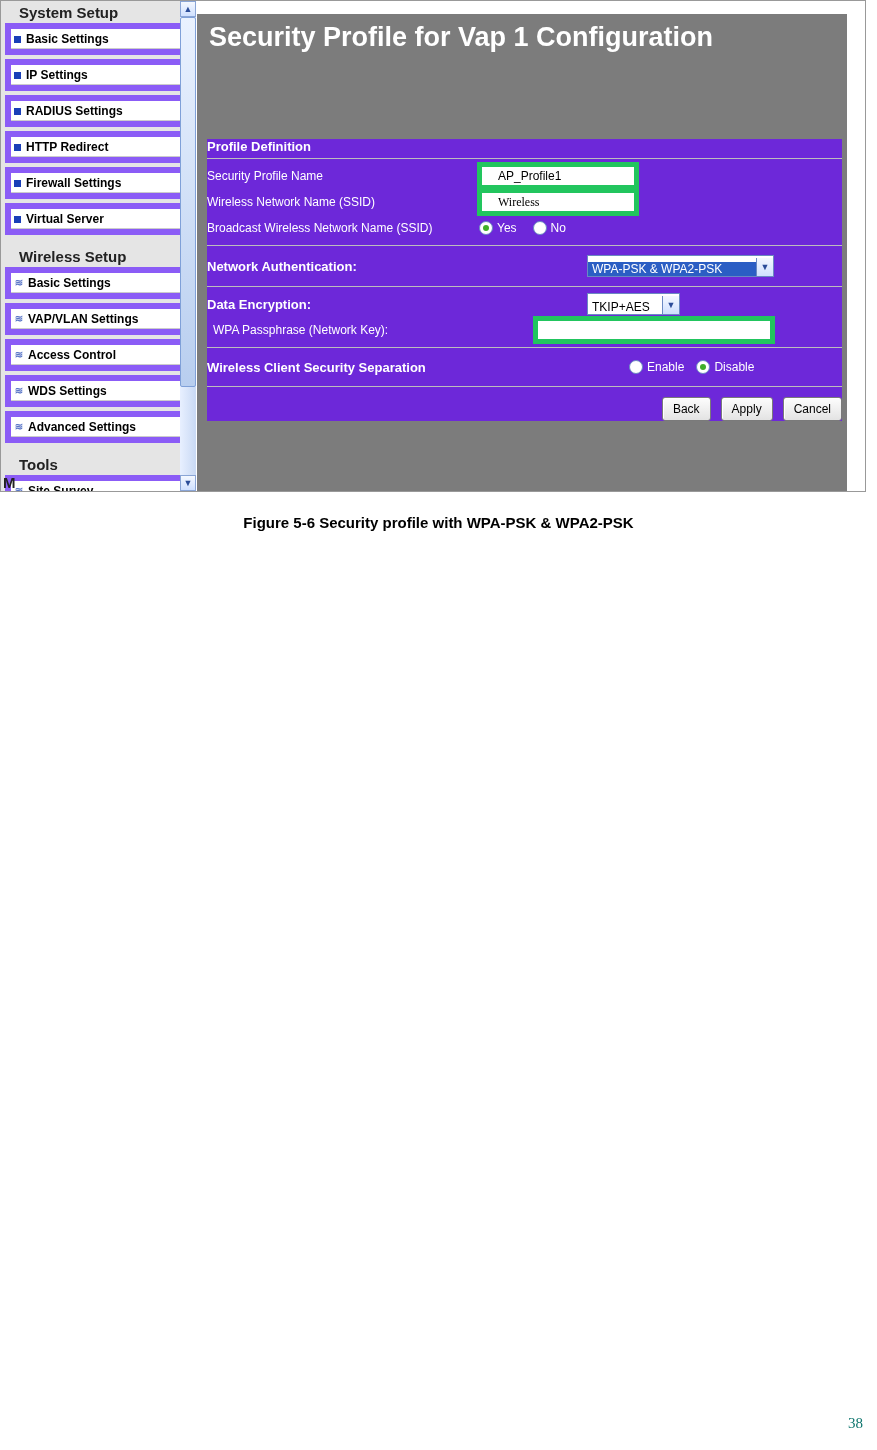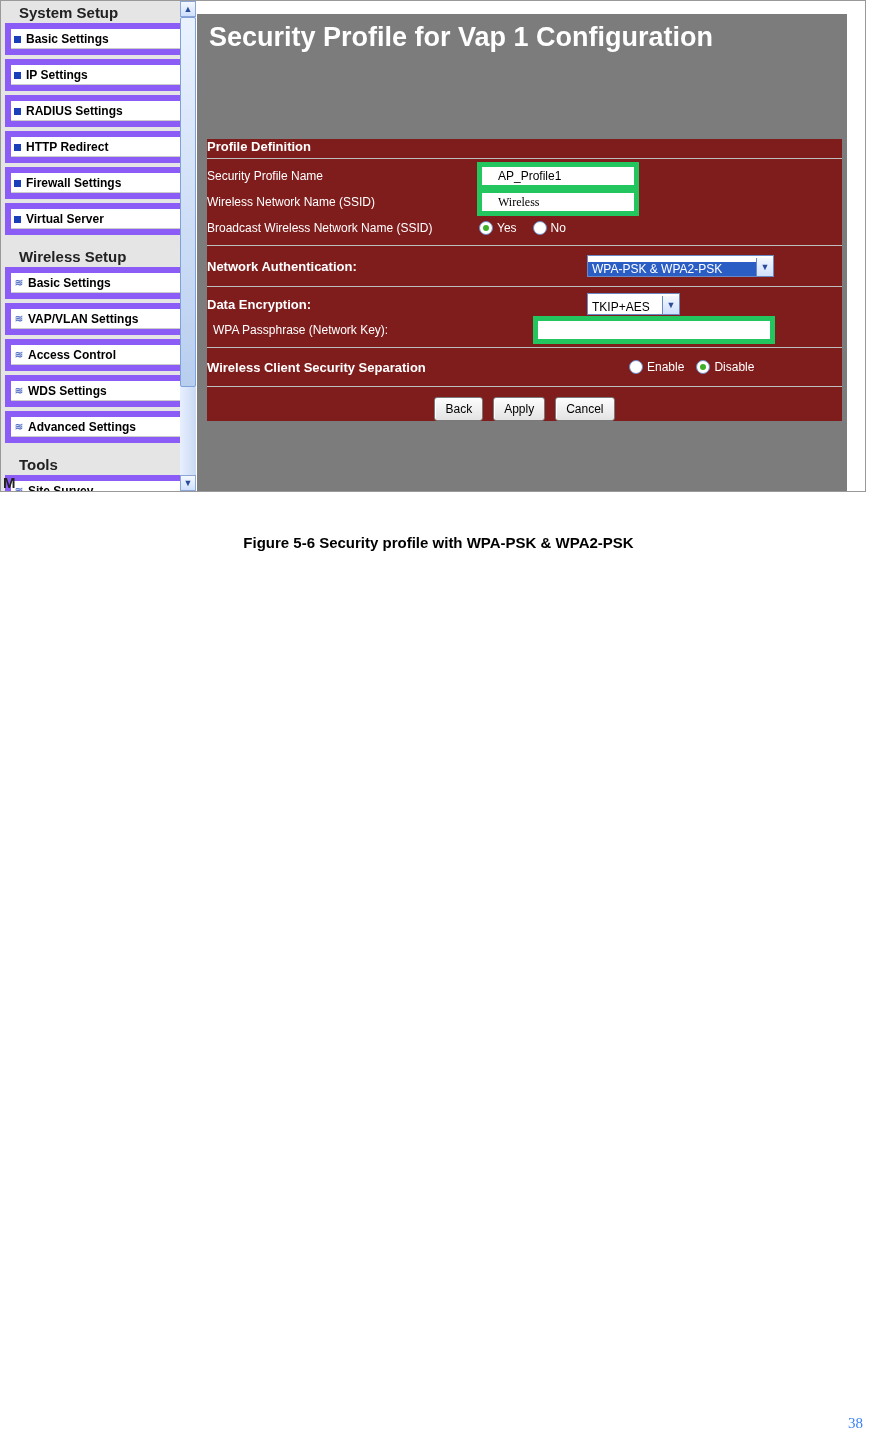--- a/index.html
+++ b/index.html
@@ -12,38 +12,38 @@
   .bullet-sq{width:7px;height:7px;background:#1a3fb8;margin-right:5px;flex:0 0 auto;}
   .bullet-wave{width:10px;height:10px;margin-right:4px;color:#5a76c7;font-size:10px;line-height:10px;text-align:center;flex:0 0 auto;}
   .sidebar-scroll{position:absolute;right:0;top:0;width:16px;height:490px;background:linear-gradient(to right,#e8f0ff,#c9d9f4);}
   .sb-btn{position:absolute;left:0;width:16px;height:16px;background:linear-gradient(#f4f8ff,#cfe0ff);border:1px solid #8aa5d6;box-sizing:border-box;display:flex;align-items:center;justify-content:center;font-size:9px;color:#2b4d99;}
   .sb-thumb{position:absolute;left:0;width:16px;background:linear-gradient(#eaf2ff,#b8ceef);border:1px solid #7fa0d8;box-sizing:border-box;border-radius:2px;}
   .trunc{position:absolute;left:2px;bottom:0;font:bold 15px Arial;color:#222;}
   
   
   .content{position:absolute;left:196px;top:0;width:650px;height:490px;background:#7c7c7c;color:#fff;margin-top:13px;}
   .title{font:bold 27px Arial;color:#fff;padding:7px 12px 10px 12px;line-height:1.25;}
-  .panel{position:absolute;left:10px;top:125px;width:635px;background:#7f1d1d;}
+  .panel{position:absolute;left:10px;top:125px;width:635px;background:#6d28d9;}
   .sect{font:bold 13px Arial;color:#fff;}
   .lbl{font:12px Arial;color:#fff;}
   .hr{height:1px;background:#bdbdbd;margin:4px 0;}
   .row{display:flex;align-items:center;height:26px;}
   .cell1{width:270px;}
   .txtin{background:#fff;border:5px solid #22c55e;height:18px;color:#000;font:12px Arial;padding:0 16px;}
   .sel{background:#fff;border:1px solid #6a89c2;height:20px;font:12px Arial;display:inline-flex;align-items:flex-end;}
   .sel-val{padding:0 4px;}
   .sel-val.hl{background:#2b5ec4;color:#fff;}
   .sel-arrow{width:16px;height:18px;background:linear-gradient(#f4f8ff,#cfe0ff);border-left:1px solid #6a89c2;display:flex;align-items:center;justify-content:center;color:#2b4d99;font-size:9px;}
   .radio{width:12px;height:12px;border-radius:50%;border:1px solid #6a89c2;background:#fff;margin:0 4px 0 2px;display:inline-flex;align-items:center;justify-content:center;}
   .radio .dot{width:6px;height:6px;border-radius:50%;background:#3fae28;}
-  .btnrow{display:flex;justify-content:center;gap:10px;margin-top:10px;}
+  .btnrow{display:flex;justify-content:flex-end;gap:10px;margin-top:10px;}
   .btn3d{background:linear-gradient(#fdfdfd,#e3e3e3);border:1px solid #7a7a7a;border-radius:3px;height:22px;padding:0 10px;font:12px Arial;color:#000;display:flex;align-items:center;box-shadow:inset 1px 1px 0 #fff;}
 
-  .caption{text-align:center;font:bold 15px Arial;color:#000;margin-top:42px;}
-  .pagenum{position:absolute;right:14px;bottom:18px;font:15px "Times New Roman",serif;color:#3b82f6;}
+  .caption{text-align:center;font:bold 15px Arial;color:#000;margin-top:22px;}
+  .pagenum{position:absolute;right:14px;bottom:18px;font:15px "Times New Roman",serif;color:#0f766e;}
 </style>
 </head>
 <body>
 
 <div class="page">
   <div class="shot">
 
     <div class="sidebar">
       <div class="side-head">System Setup</div>
       <div class="nav-box">

